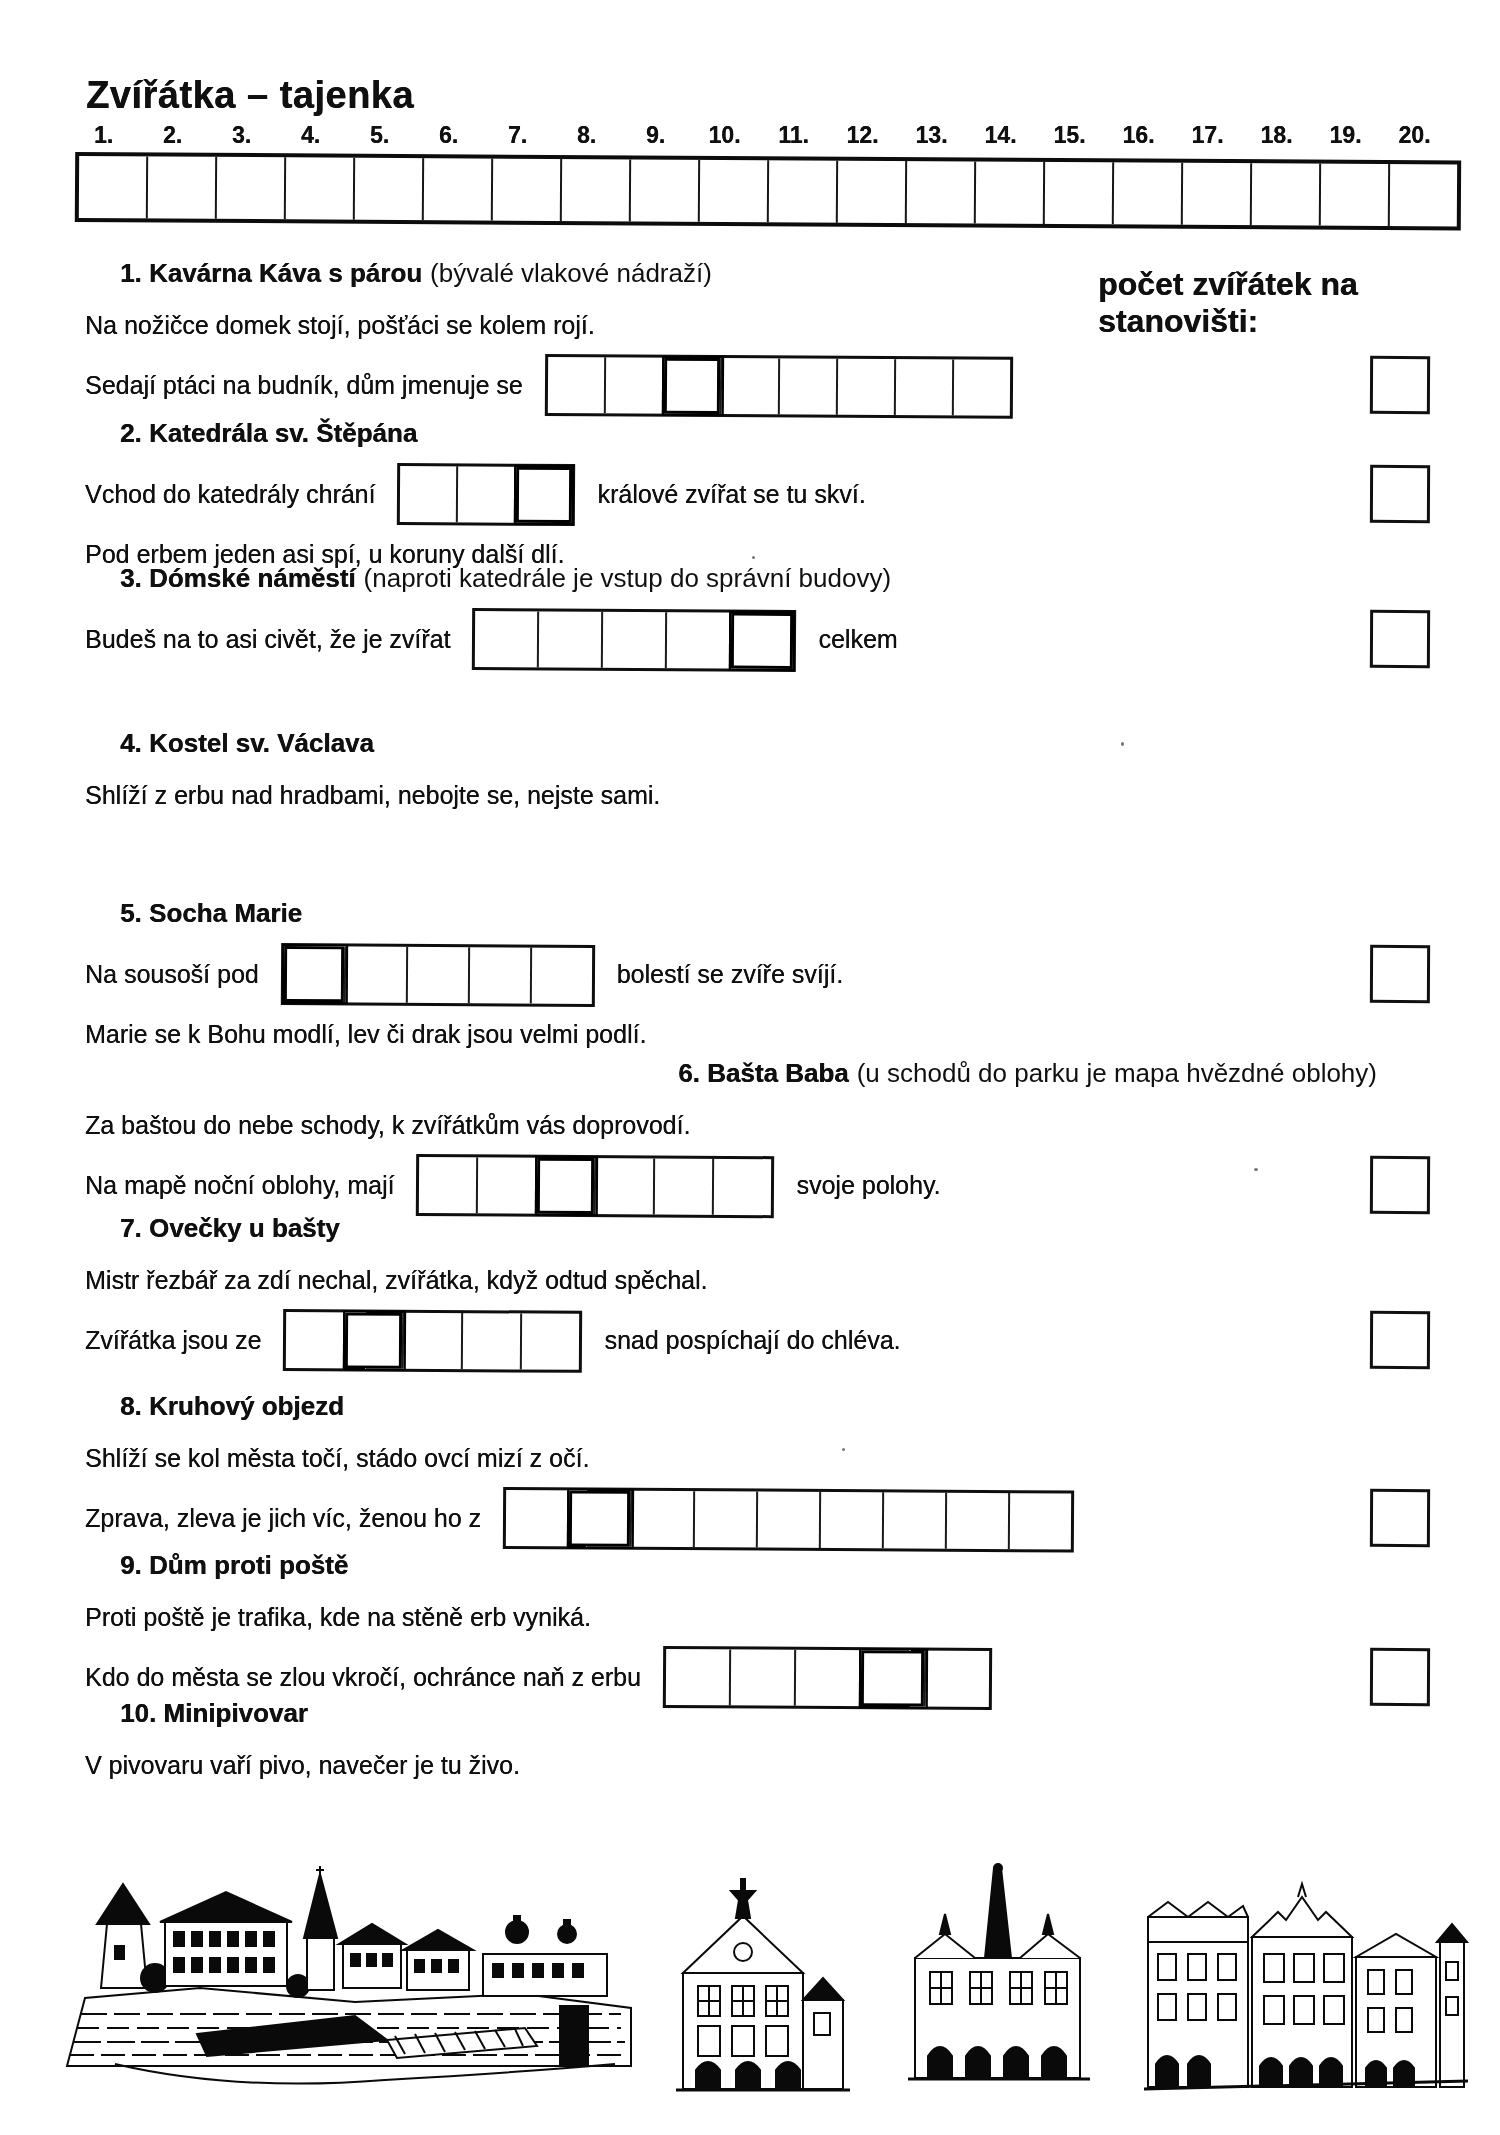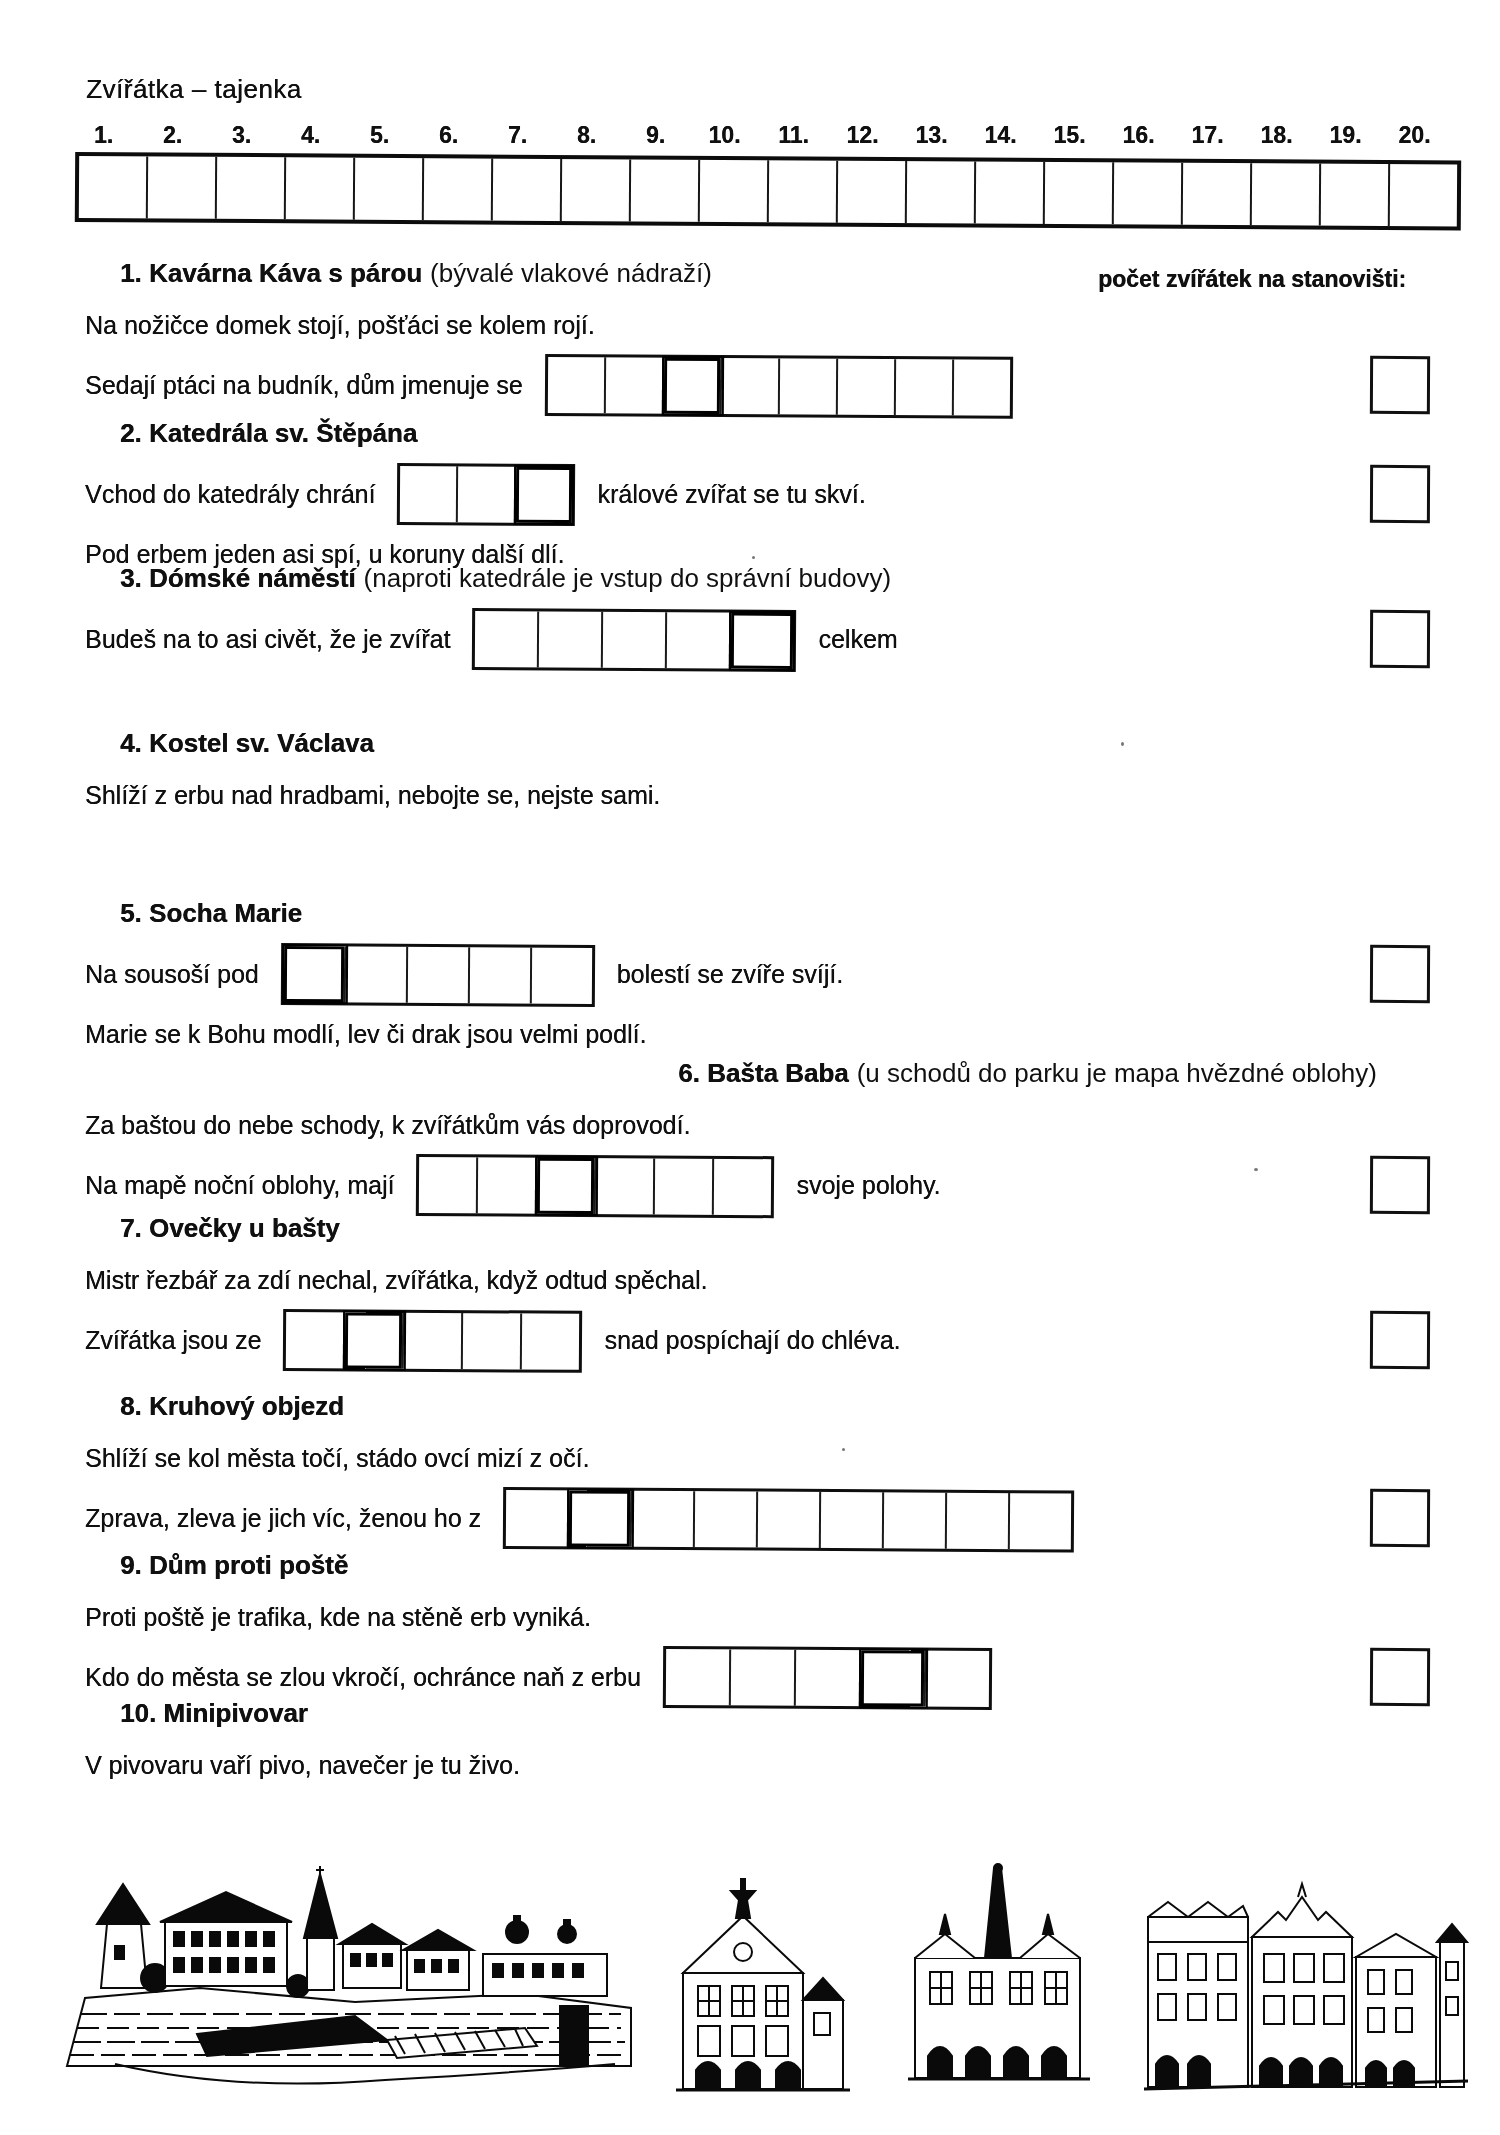--- a/index.html
+++ b/index.html
@@ -6,42 +6,42 @@
   body {
     width:1500px; height:2135px; position:relative;
     background:#ffffff; color:#101010;
     font-family:"Liberation Sans", sans-serif;
     overflow:hidden;
   }
 
   
   #title {
     position:absolute; left:86px; top:74px;
-    font-size:26px; font-weight:normal; letter-spacing:0.5px;
+    font-size:38px; font-weight:bold; letter-spacing:0.5px;
     text-shadow:0.4px 0 0 #101010;
   }
 
   
   #tajenka { position:absolute; left:75px; top:122px; width:1386px; }
   #tajenka-numbers { display:flex; }
   .tnum {
     width:69px; font-size:23px; font-weight:bold; text-align:center;
     text-shadow:0.3px 0 0 #101010; transform:translateX(-6px);
   }
   #tajenka-cells {
     display:flex; border:4px solid #0c0c0c; margin-top:3px;
     transform:rotate(0.35deg); transform-origin:left center; background:#fff;
   }
   .tcell { width:69px; height:62px; border-right:2px solid #161616; }
   .tcell:last-child { border-right:0; }
 
   
   #count-header {
     position:absolute; left:1098px; top:266px; width:370px;
-    font-size:23px; font-weight:bold; text-shadow:0.4px 0 0 #101010;
+    font-size:32px; font-weight:bold; text-shadow:0.4px 0 0 #101010;
   }
 
   
   .sec { position:absolute; left:85px; width:1292px; }
   .sec-head { font-size:26px; height:38px; white-space:nowrap;margin-left:35px; }
   .h-b { font-weight:bold; text-shadow:0.4px 0 0 #101010; }
   .h-note { font-weight:normal; margin-left:8px; }
   .row {
     display:flex; align-items:center; gap:22px;
     margin-top:7px; min-height:44px; font-size:25px;

